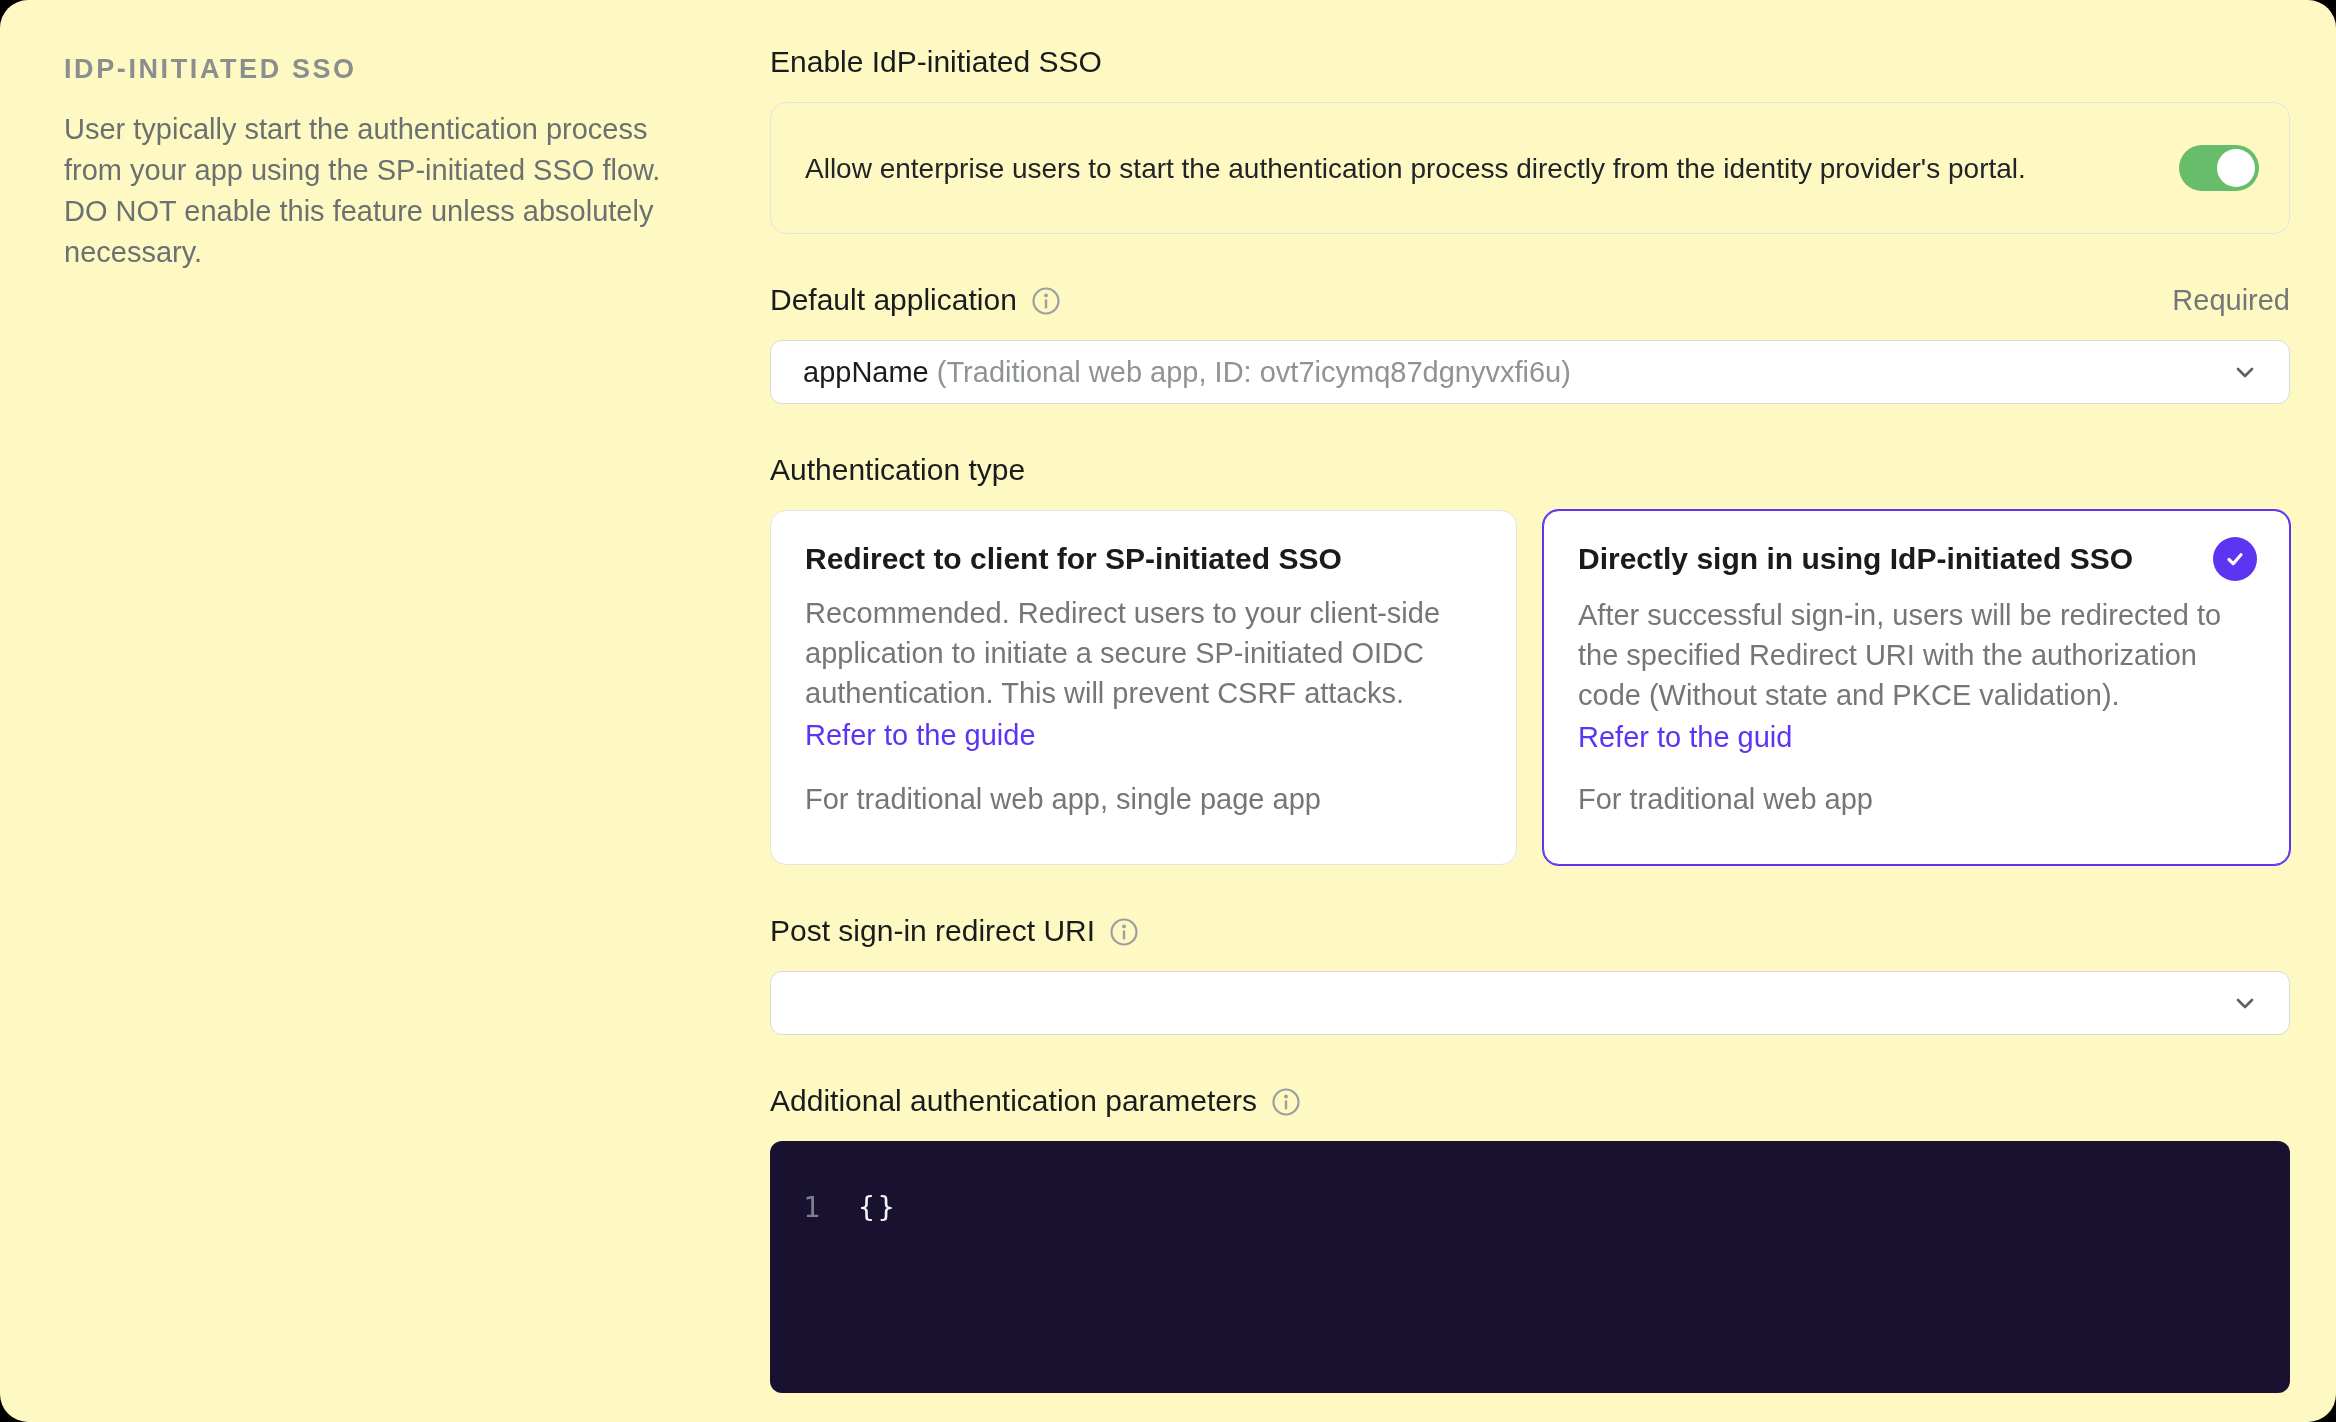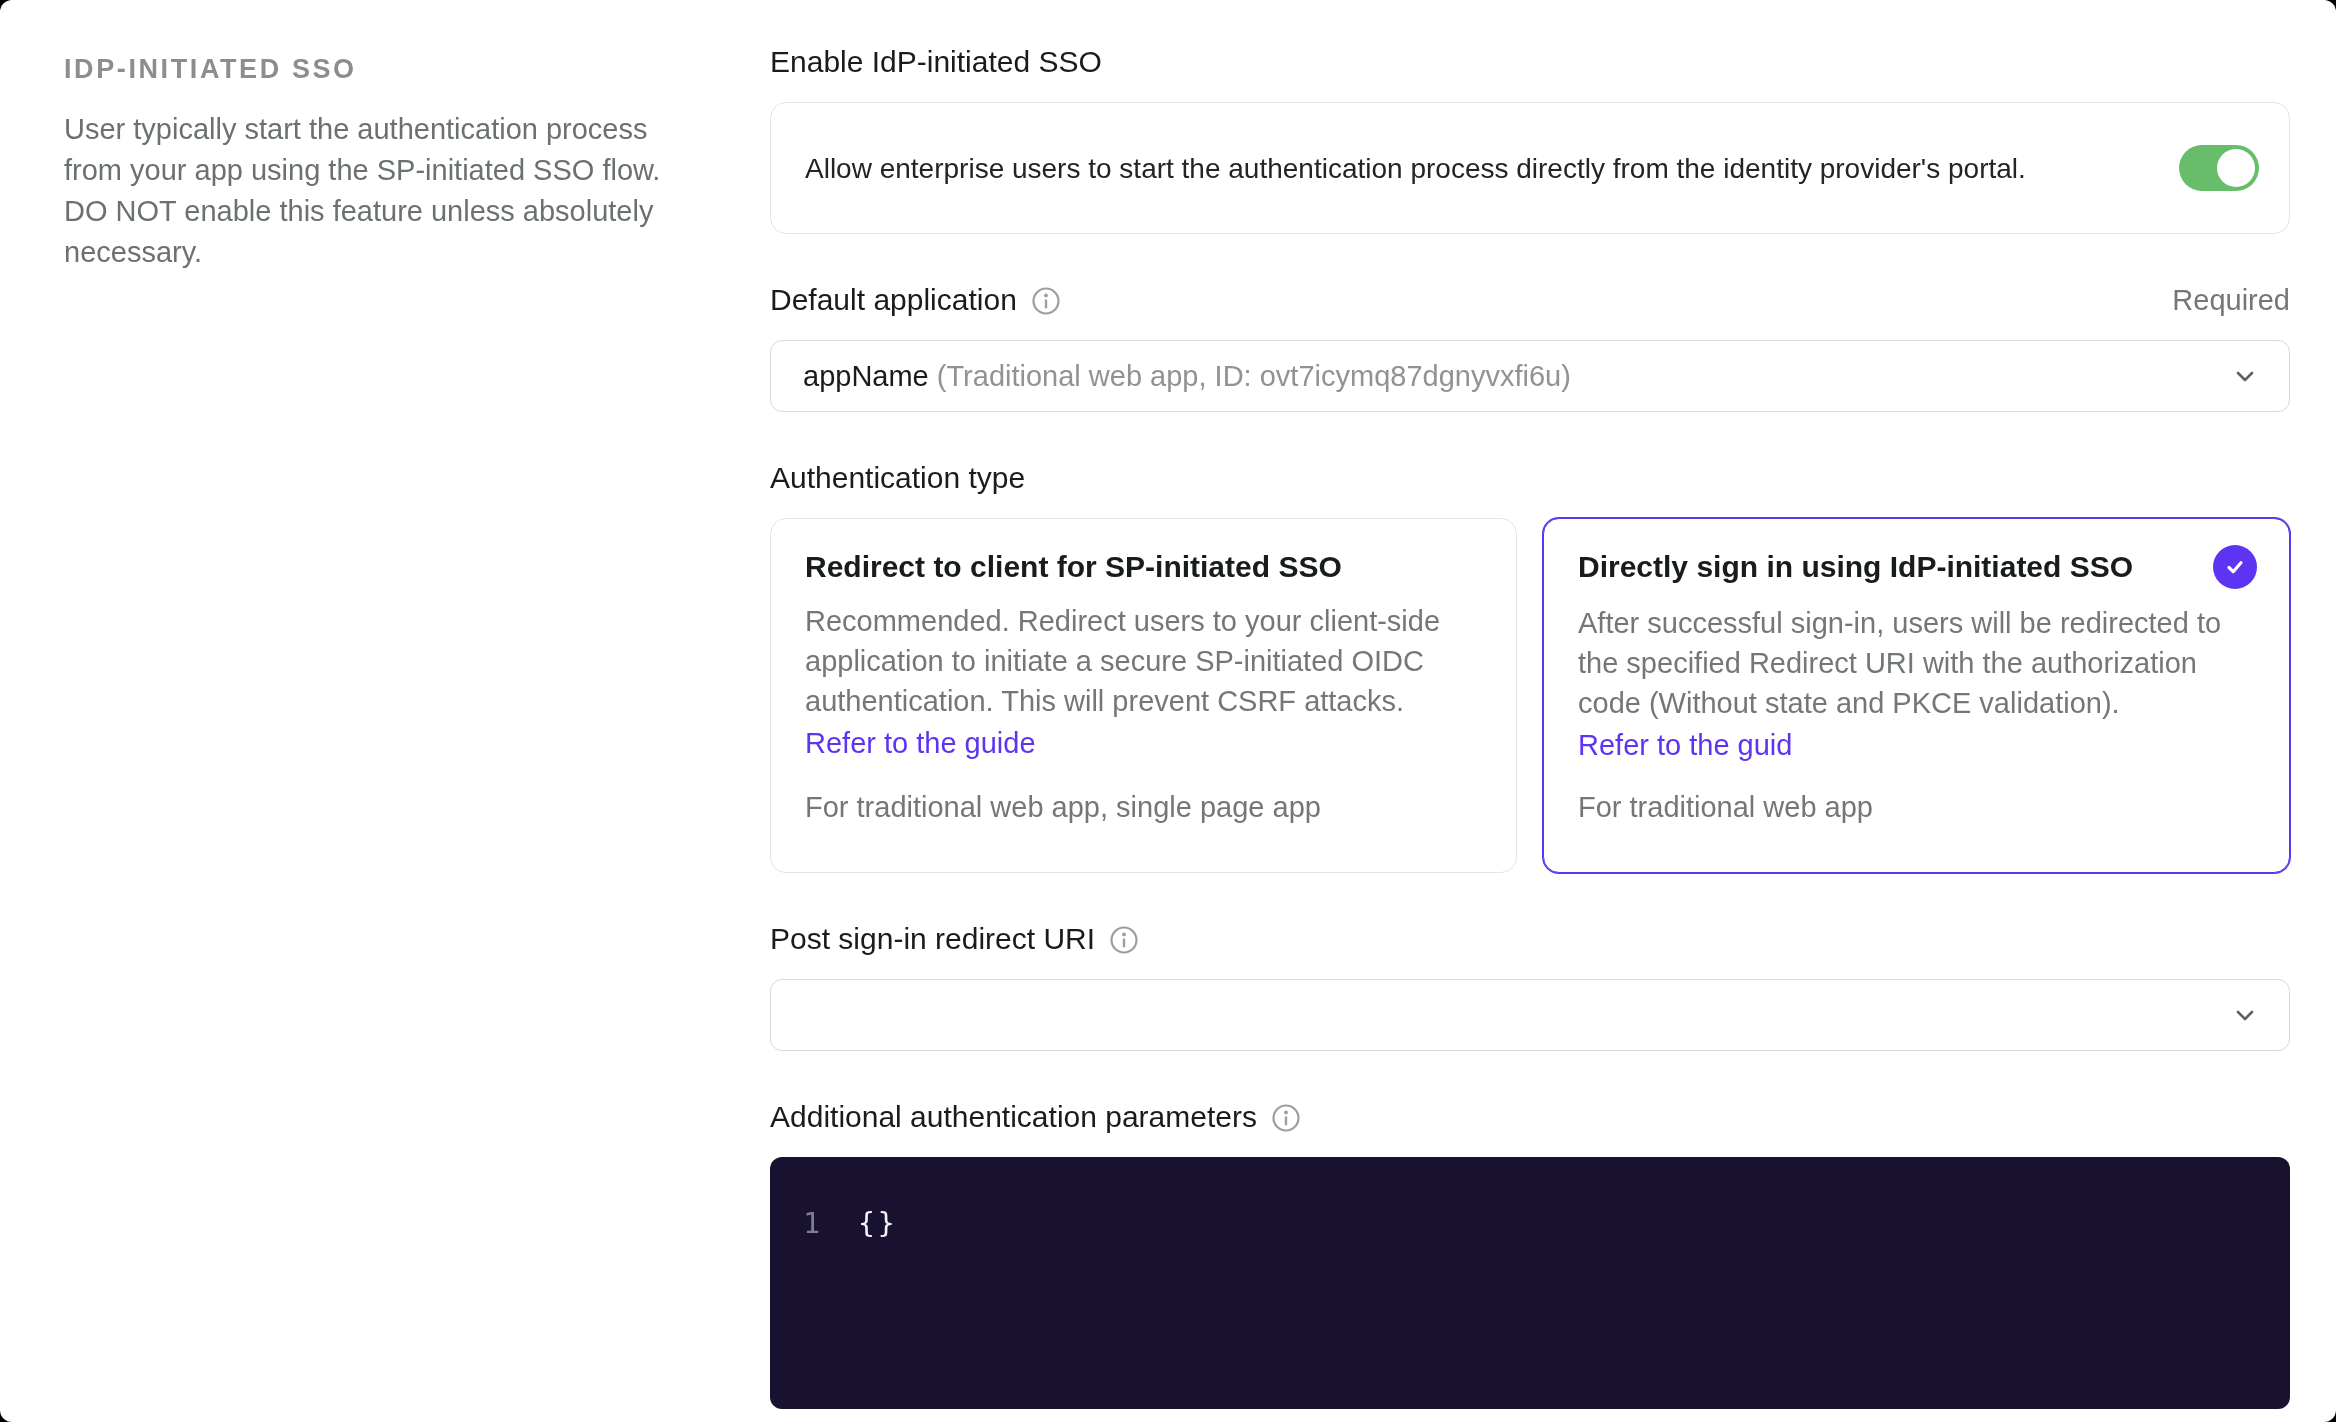--- a/index.html
+++ b/index.html
@@ -15,22 +15,22 @@
   html,body{margin:0;padding:0;}
   body{
     width:2336px;height:1422px;
     background:#000;
     font-family:"Liberation Sans","DejaVu Sans",sans-serif;
     color:var(--text);
     position:relative;
   }
   .window{
     position:absolute;inset:0;
-    background:#ffffff;
-    border-radius:12px;
+    background:#fef9c3;
+    border-radius:28px;
     overflow:hidden;
     display:flex;
     padding:44px 46px 40px 64px;
   }
   
   .panel-left{width:600px;flex-shrink:0;margin-right:106px;}
   .panel-heading{
     margin:10px 0 24px 0;
     font-size:27px;font-weight:700;
     letter-spacing:2.6px;
@@ -67,21 +67,21 @@
     background:var(--toggle-on);
     position:relative;flex-shrink:0;cursor:pointer;
   }
   .toggle .knob{
     position:absolute;top:4px;right:4px;
     width:38px;height:38px;border-radius:50%;
     background:#fff;
   }
   
   .select{
-    height:72px;
+    height:64px;
     border:1px solid var(--select-border);
     border-radius:12px;
     display:flex;align-items:center;
     padding:0 28px 0 32px;
     font-size:29px;
     cursor:pointer;
     background:#fff;
   }
   .select .value{color:var(--text);white-space:nowrap;overflow:hidden;}
   .select .value .dim{color:#909394;}

